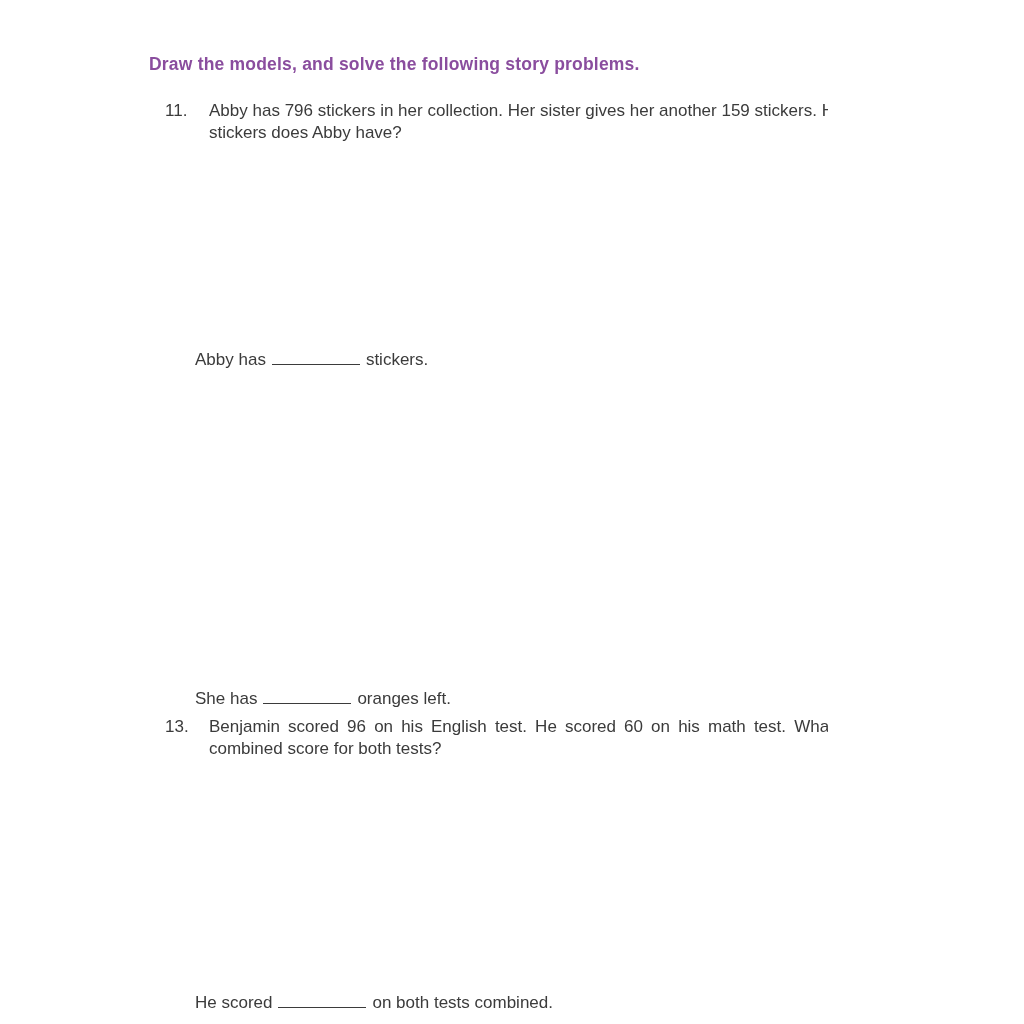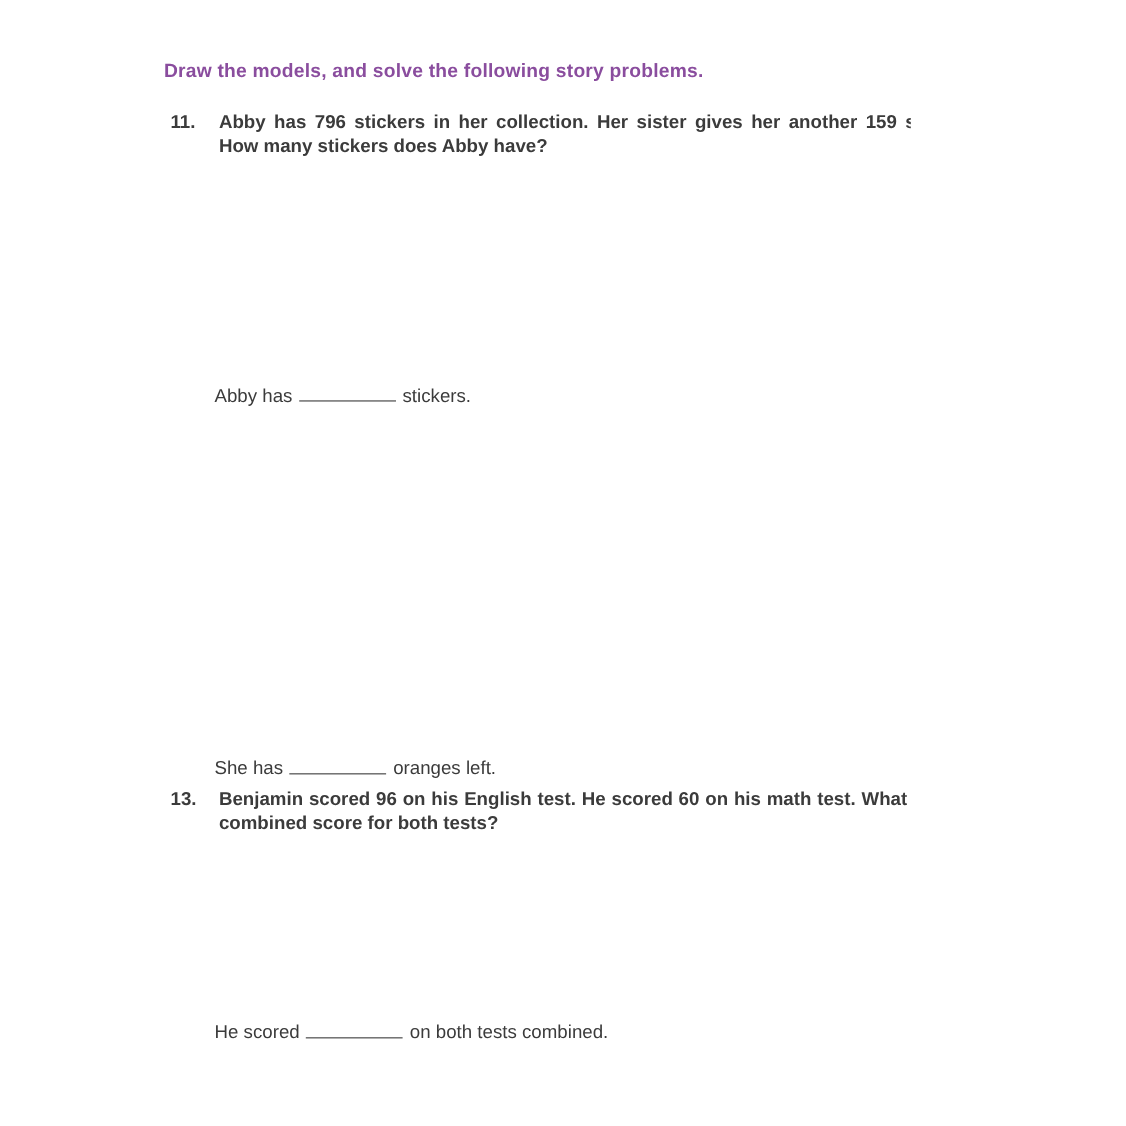--- a/index.html
+++ b/index.html
@@ -21,27 +21,26 @@
     left: 149px;
     top: 54px;
     width: 740px;
     font-size: 17.5px;
     font-weight: bold;
     letter-spacing: 0.2px;
     color: #8a4d9e;
   }
   .problem {
     position: absolute;
-    left: 155px;
+    left: 165px;
     width: 737px;
     display: flex;
     align-items: flex-start;
     font-size: 17px;
     line-height: 22px;
-    font-weight: bold;
   }
   .problem-number {
     width: 44px;
     flex-shrink: 0;
   }
   .problem-text {
     flex: 1;
     text-align: justify;
   }
   .problem-11 { top: 100px; }
@@ -49,21 +48,21 @@
   .problem-13 { top: 716px; }
   .answer-line {
     position: absolute;
     left: 195px;
     font-size: 17px;
     line-height: 22px;
     white-space: nowrap;
   }
   .answer-11 { top: 349px; text-align: center; }
   .answer-12 { top: 656px; margin-top: 32px; }
-  .answer-13 { top: 928px; text-align: right; }
+  .answer-13 { top: 992px; text-align: right; }
   .blank {
     display: inline-block;
     width: 88px;
     height: 14px;
     margin: 0 6px;
     border-bottom: 1.6px solid #3b3b3b;
   }
 </style>
 </head>
 <body>

